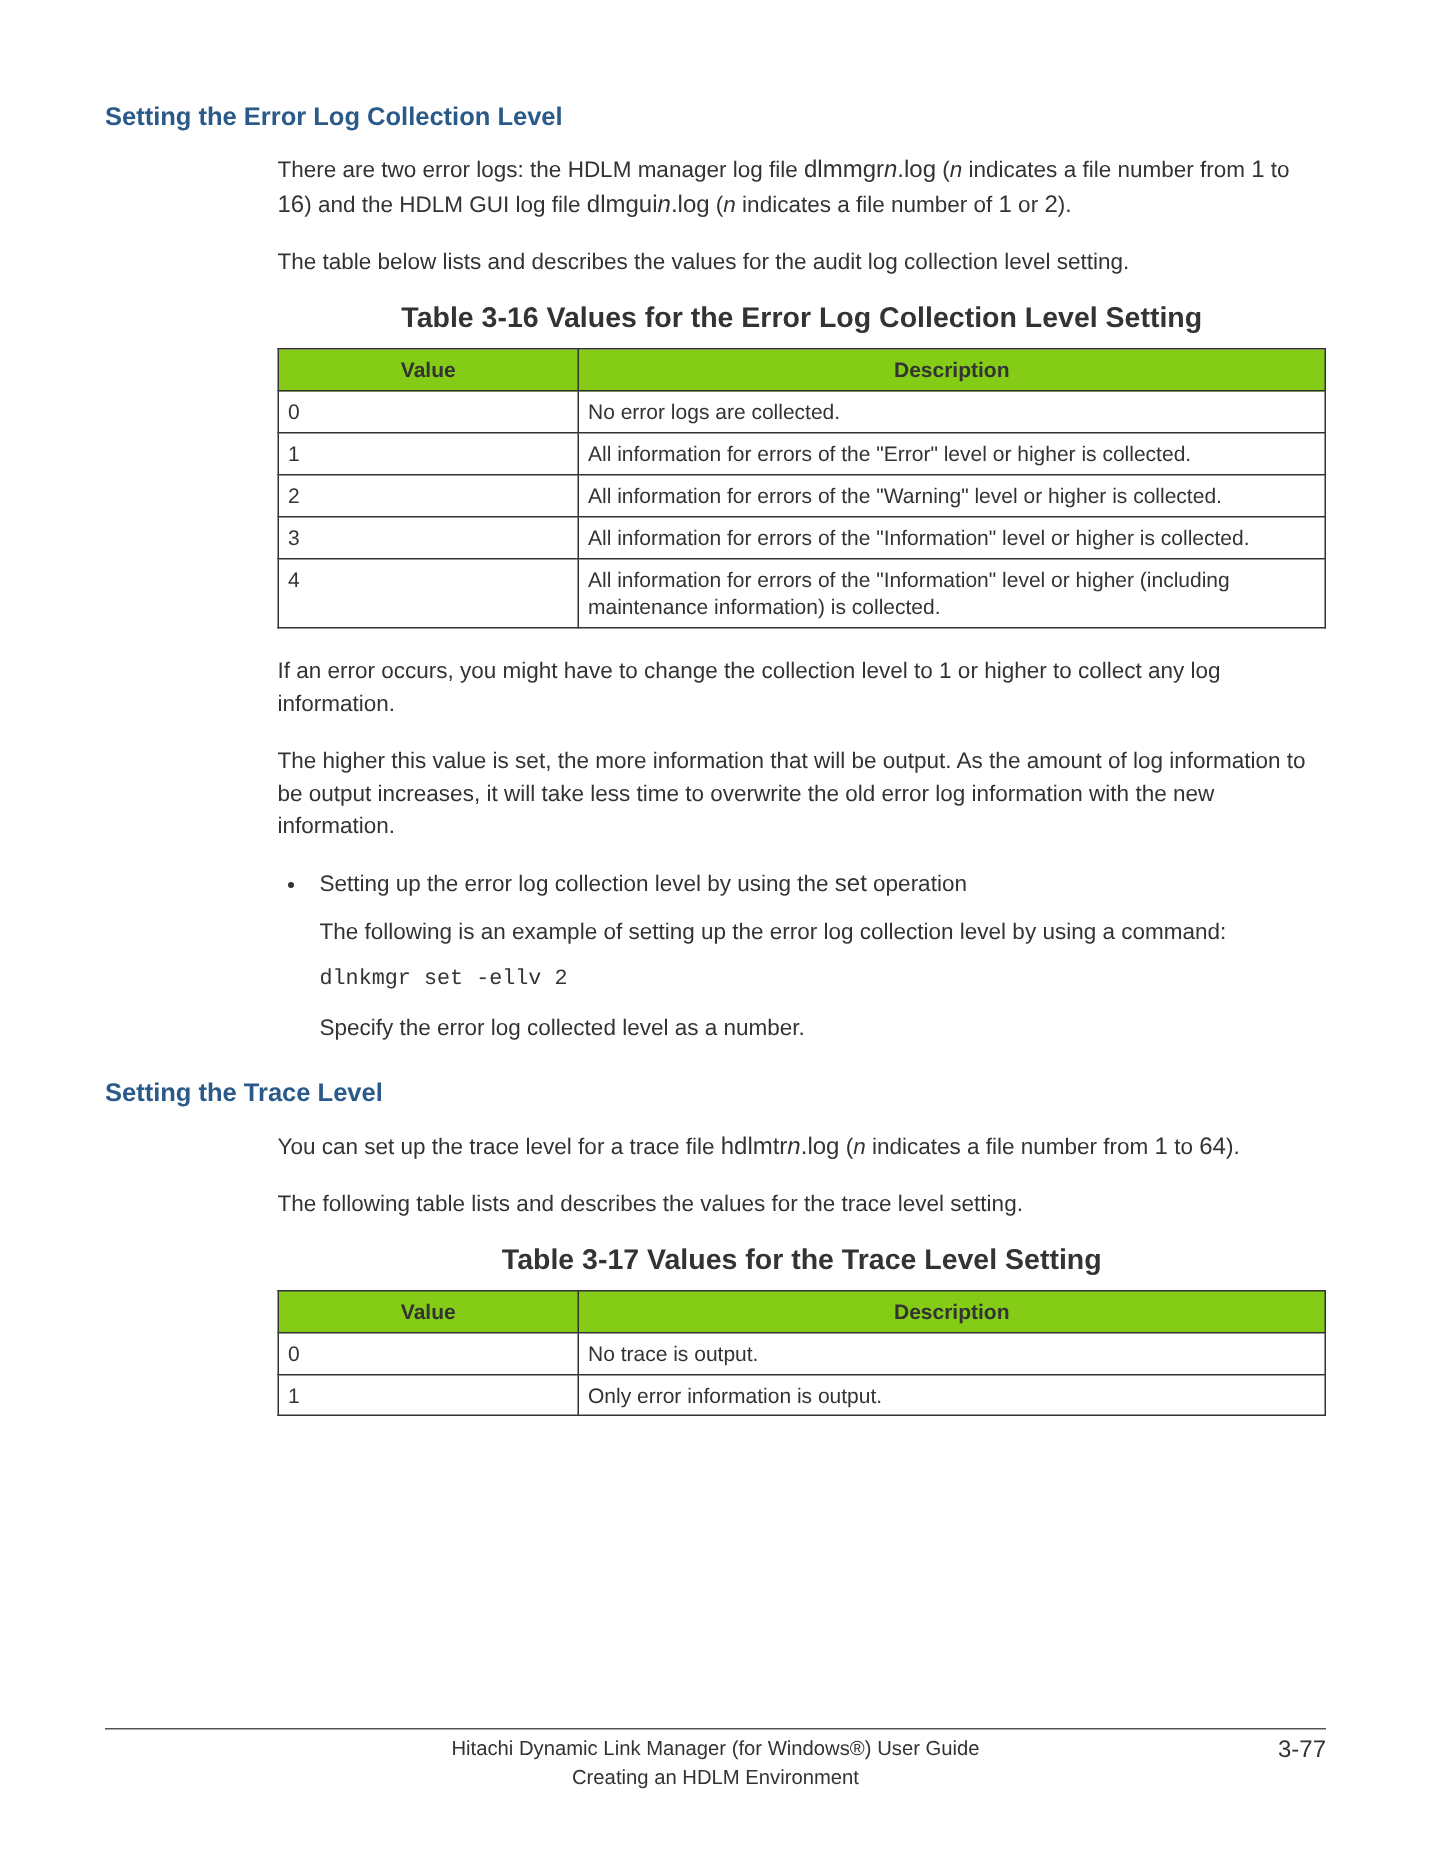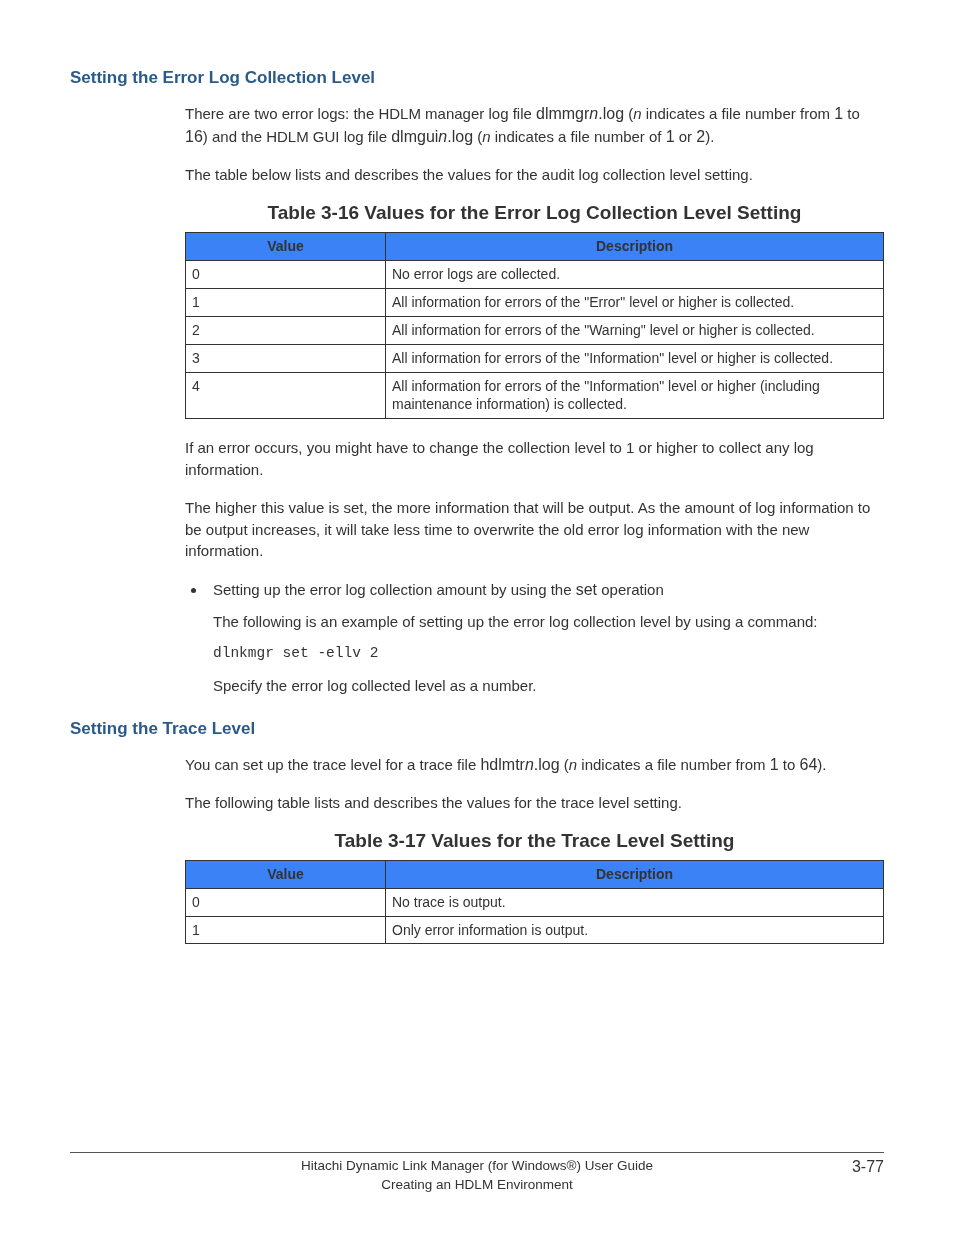--- a/index.html
+++ b/index.html
@@ -46,21 +46,21 @@
     font-size: 14px;
   }
   table.data th, table.data td {
     border: 1px solid #333;
     padding: 4px 6px;
     text-align: left;
     vertical-align: top;
     line-height: 1.35;
   }
   table.data th {
-    background: #3b82f6;
+    background: #84cc16;
     font-weight: bold;
     text-align: center;
   }
   table.data .col-value { width: 200px; }
   .bullet-list {
     list-style: disc;
     padding-left: 22px;
     margin: 0 0 10px 0;
   }
   .bullet-list li { padding-left: 6px; line-height: 1.45; }
@@ -136,21 +136,21 @@
             <td>All information for errors of the "Information" level or higher (including maintenance information) is collected.</td>
           </tr>
         </tbody>
     </table>
 
     <p class="para">If an error occurs, you might have to change the collection level to 1 or higher to collect any log information.</p>
     <p class="para">The higher this value is set, the more information that will be output. As the amount of log information to be output increases, it will take less time to overwrite the old error log information with the new information.</p>
 
     <ul class="bullet-list">
       <li>
-        <span>Setting up the error log collection amount by using the </span><span class="mono">set</span><span> operation</span>
+        <span>Setting up the error log collection level by using the </span><span class="mono">set</span><span> operation</span>
       </li>
     </ul>
     <div class="bullet-sub">The following is an example of setting up the error log collection level by using a command:</div>
     <div class="code-block">dlnkmgr set -ellv 2</div>
     <div class="bullet-sub" style="margin-top:0;">Specify the error log collected level as a number.</div>
   </div>
 
   <div class="section-heading" style="margin-top:22px;">Setting the Trace Level</div>
 
   <div class="content-block">

